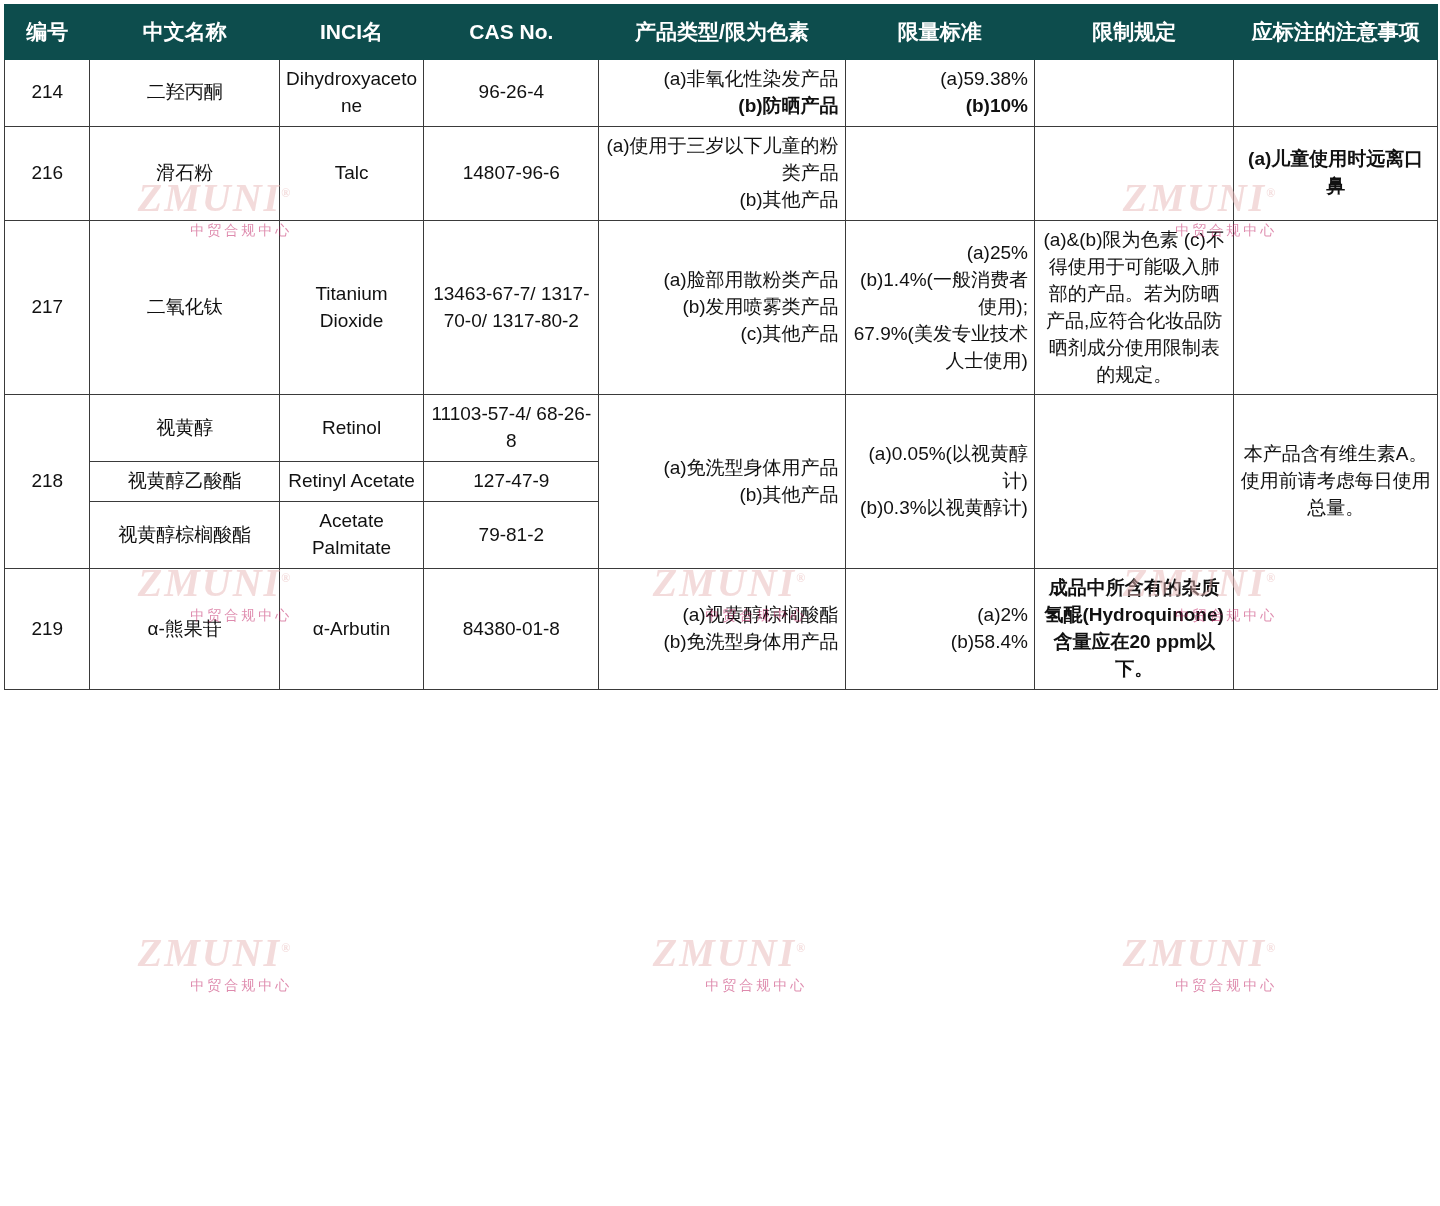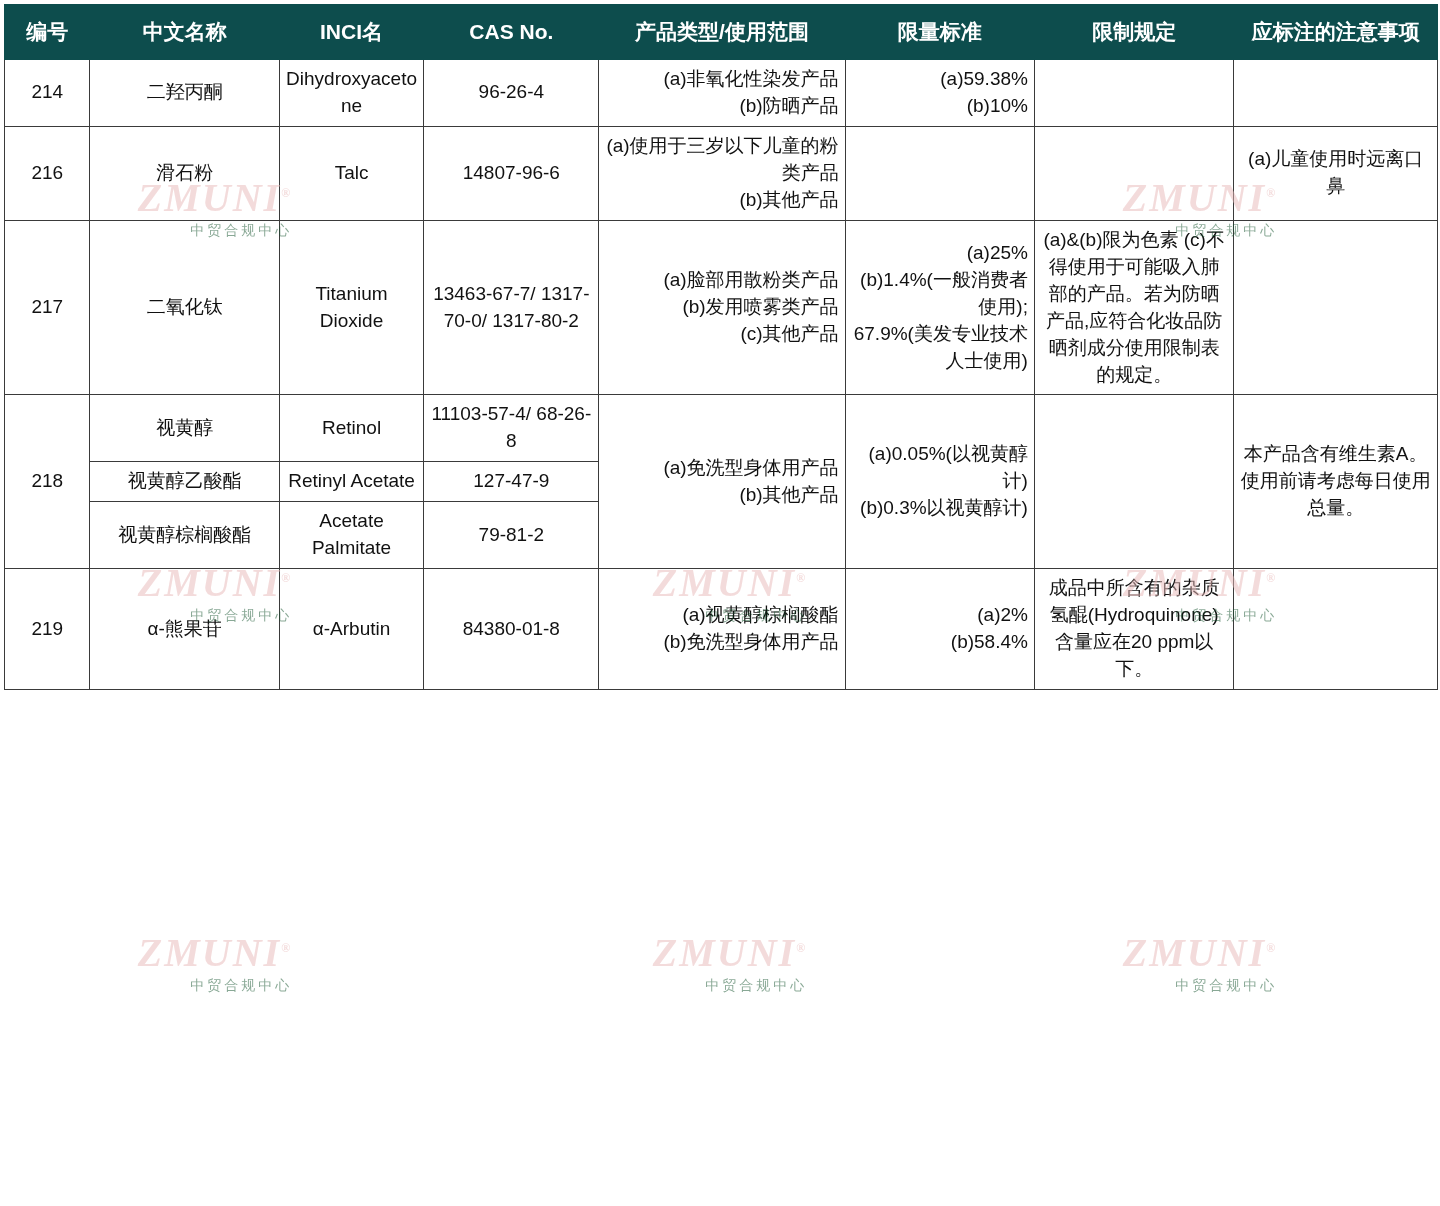--- a/index.html
+++ b/index.html
@@ -47,21 +47,21 @@
     padding: 12px 6px;
   }
   .c-num      { width: 84px; }
   .c-cn       { width: 186px; }
   .c-inci     { width: 142px; }
   .c-cas      { width: 172px; }
   .c-type     { width: 242px; }
   .c-limit    { width: 186px; }
   .c-rule     { width: 196px; }
   .c-note     { width: 200px; }
-  .bold { font-weight: normal; }
+  .bold { font-weight: bold; }
   .cell-lines span { display: block; text-align: right; }
 
   
   .wm {
     position: absolute;
     pointer-events: none;
     user-select: none;
     opacity: 0.5;
     text-align: right;
     transform: translate(-50%, -50%);
@@ -70,21 +70,21 @@
     font-family: "Liberation Serif", serif;
     font-weight: bold;
     font-style: italic;
     font-size: 40px;
     letter-spacing: 2px;
     color: #e8b9b9;
     line-height: 1;
   }
   .wm .wm-sub {
     font-size: 14px;
-    color: #14532d;
+    color: #be185d;
     letter-spacing: 3px;
     margin-top: 4px;
   }
   .wm .wm-reg {
     font-size: 12px;
     vertical-align: super;
     color: #e8b9b9;
   }
 </style>
 </head>
@@ -102,21 +102,21 @@
         <col class="c-limit">
         <col class="c-rule">
         <col class="c-note">
     </colgroup>
     <thead>
       <tr>
         <th>编号</th>
         <th>中文名称</th>
         <th>INCI名</th>
         <th>CAS No.</th>
-        <th>产品类型/使用范围</th>
+        <th>产品类型/限为色素</th>
         <th>限量标准</th>
         <th>限制规定</th>
         <th>应标注的注意事项</th>
       </tr>
     </thead>
     <tbody>
 
       <tr>
         <td>214</td>
         <td>二羟丙酮</td>

